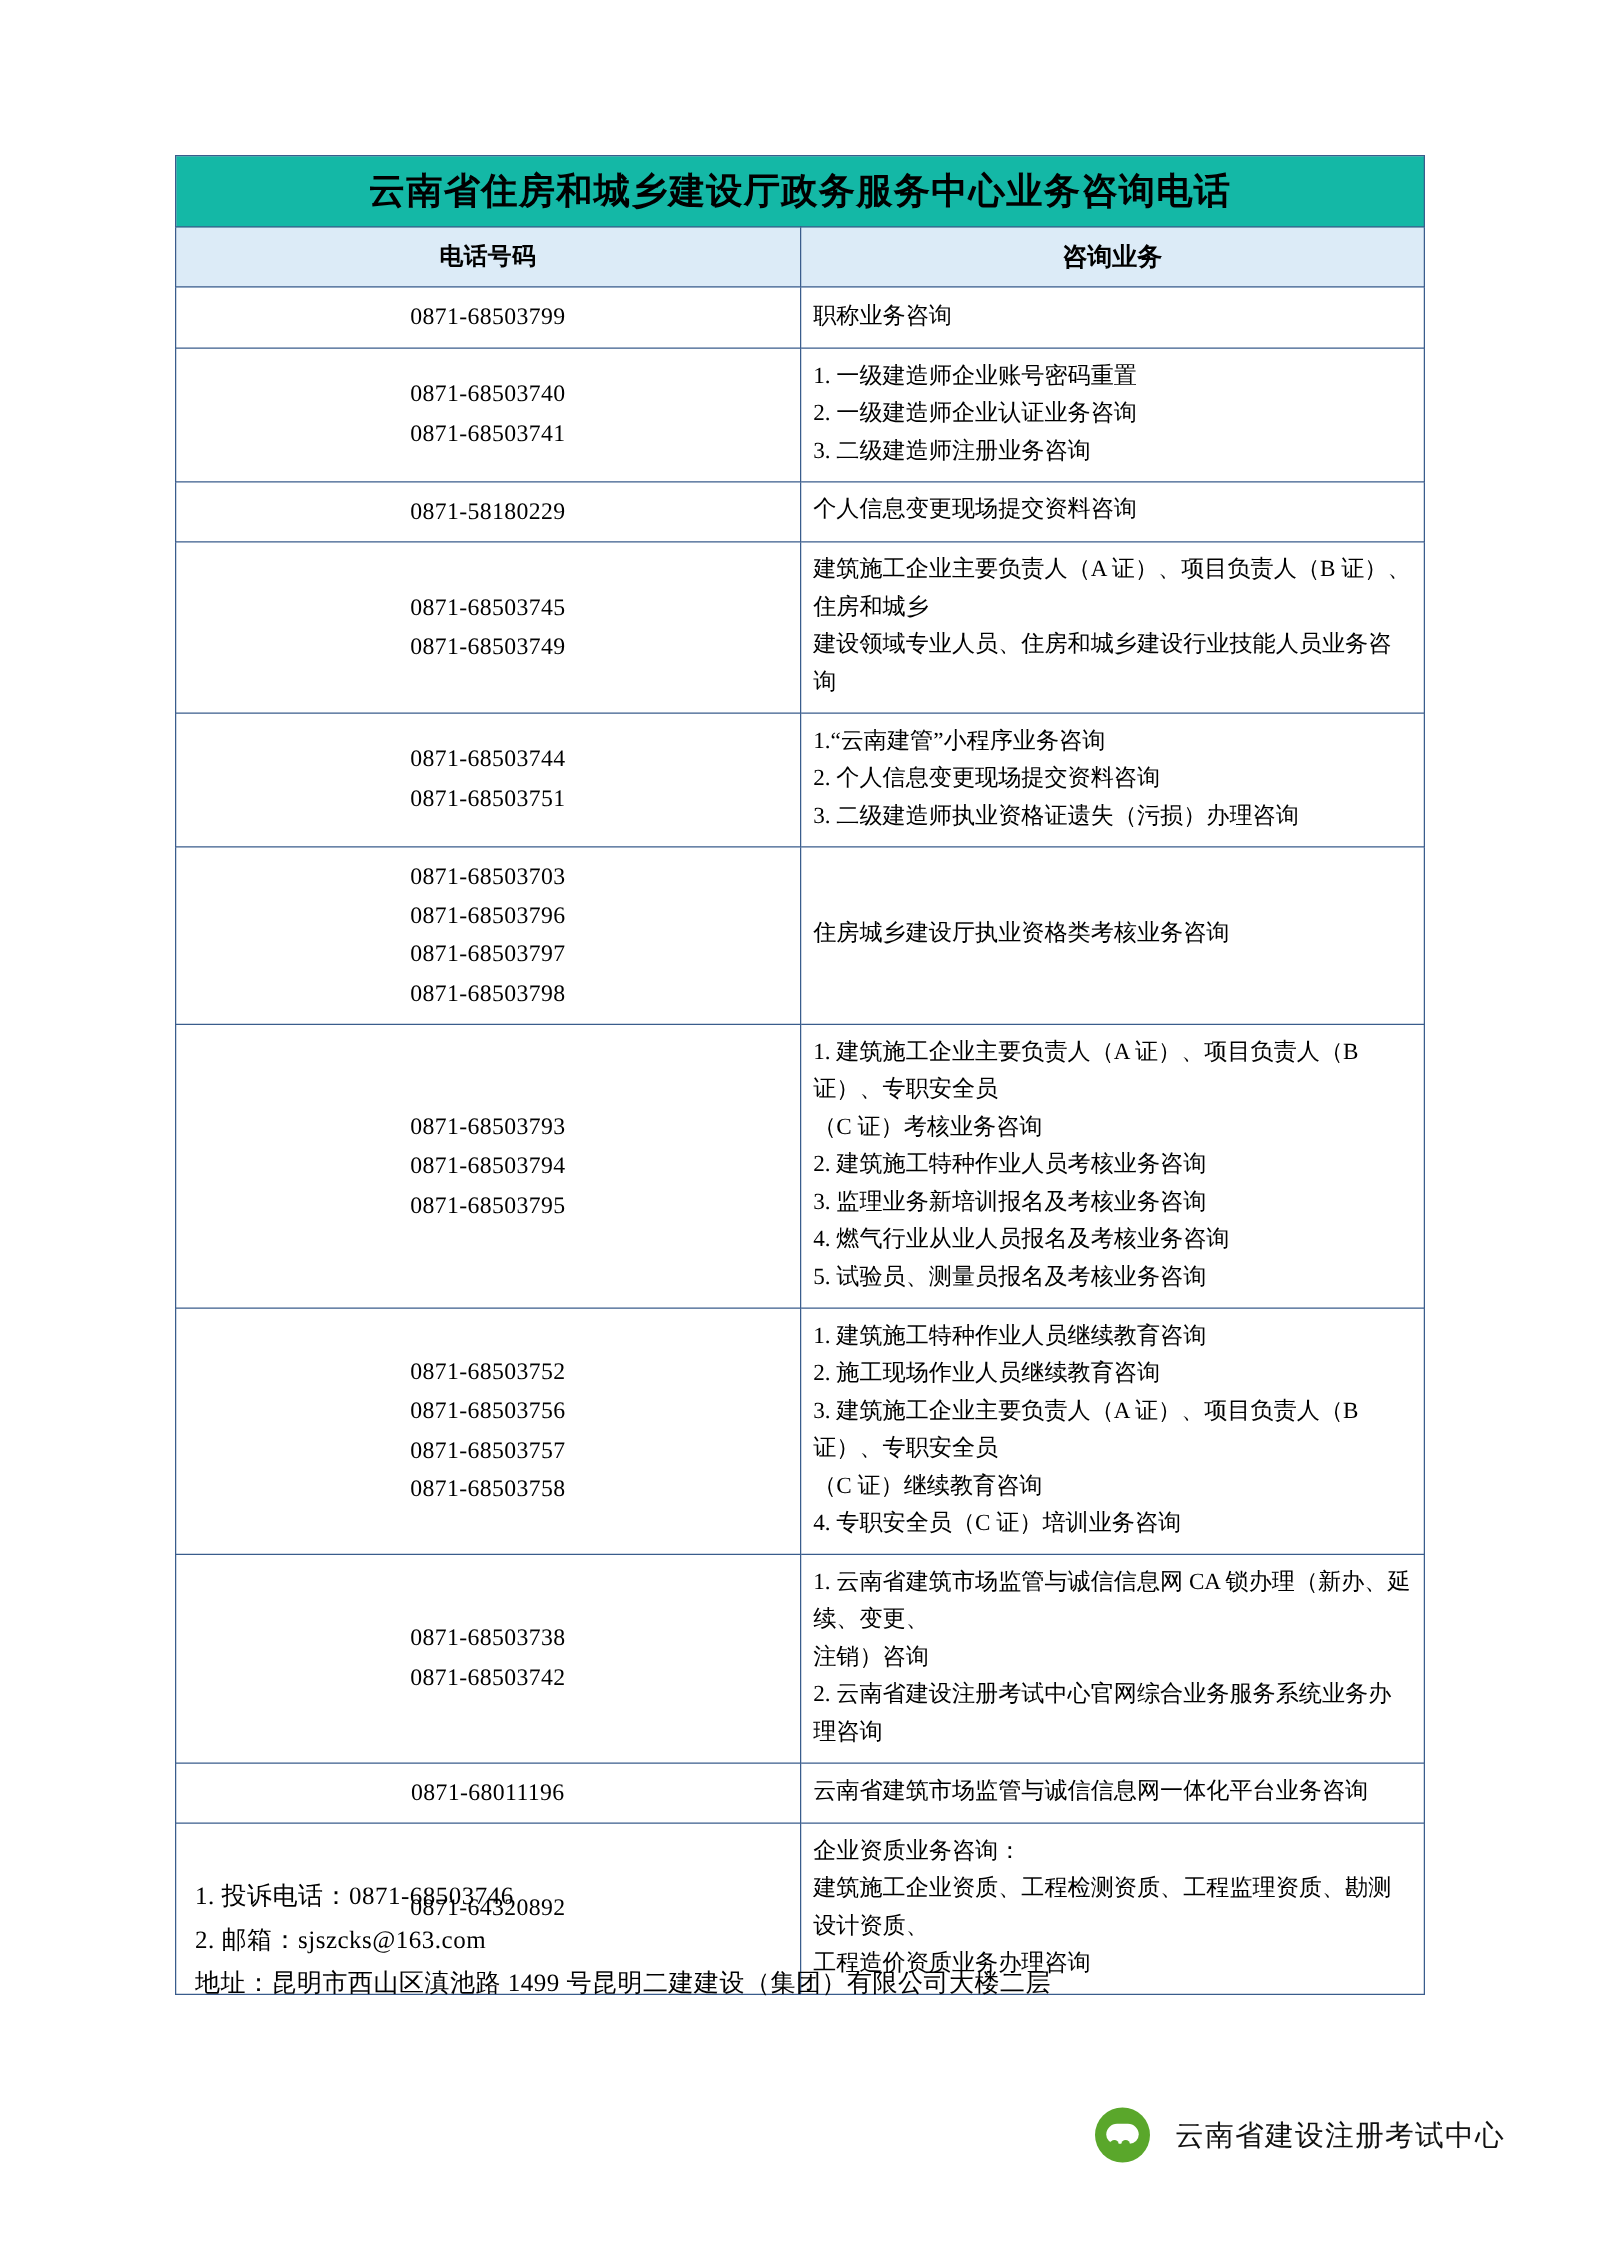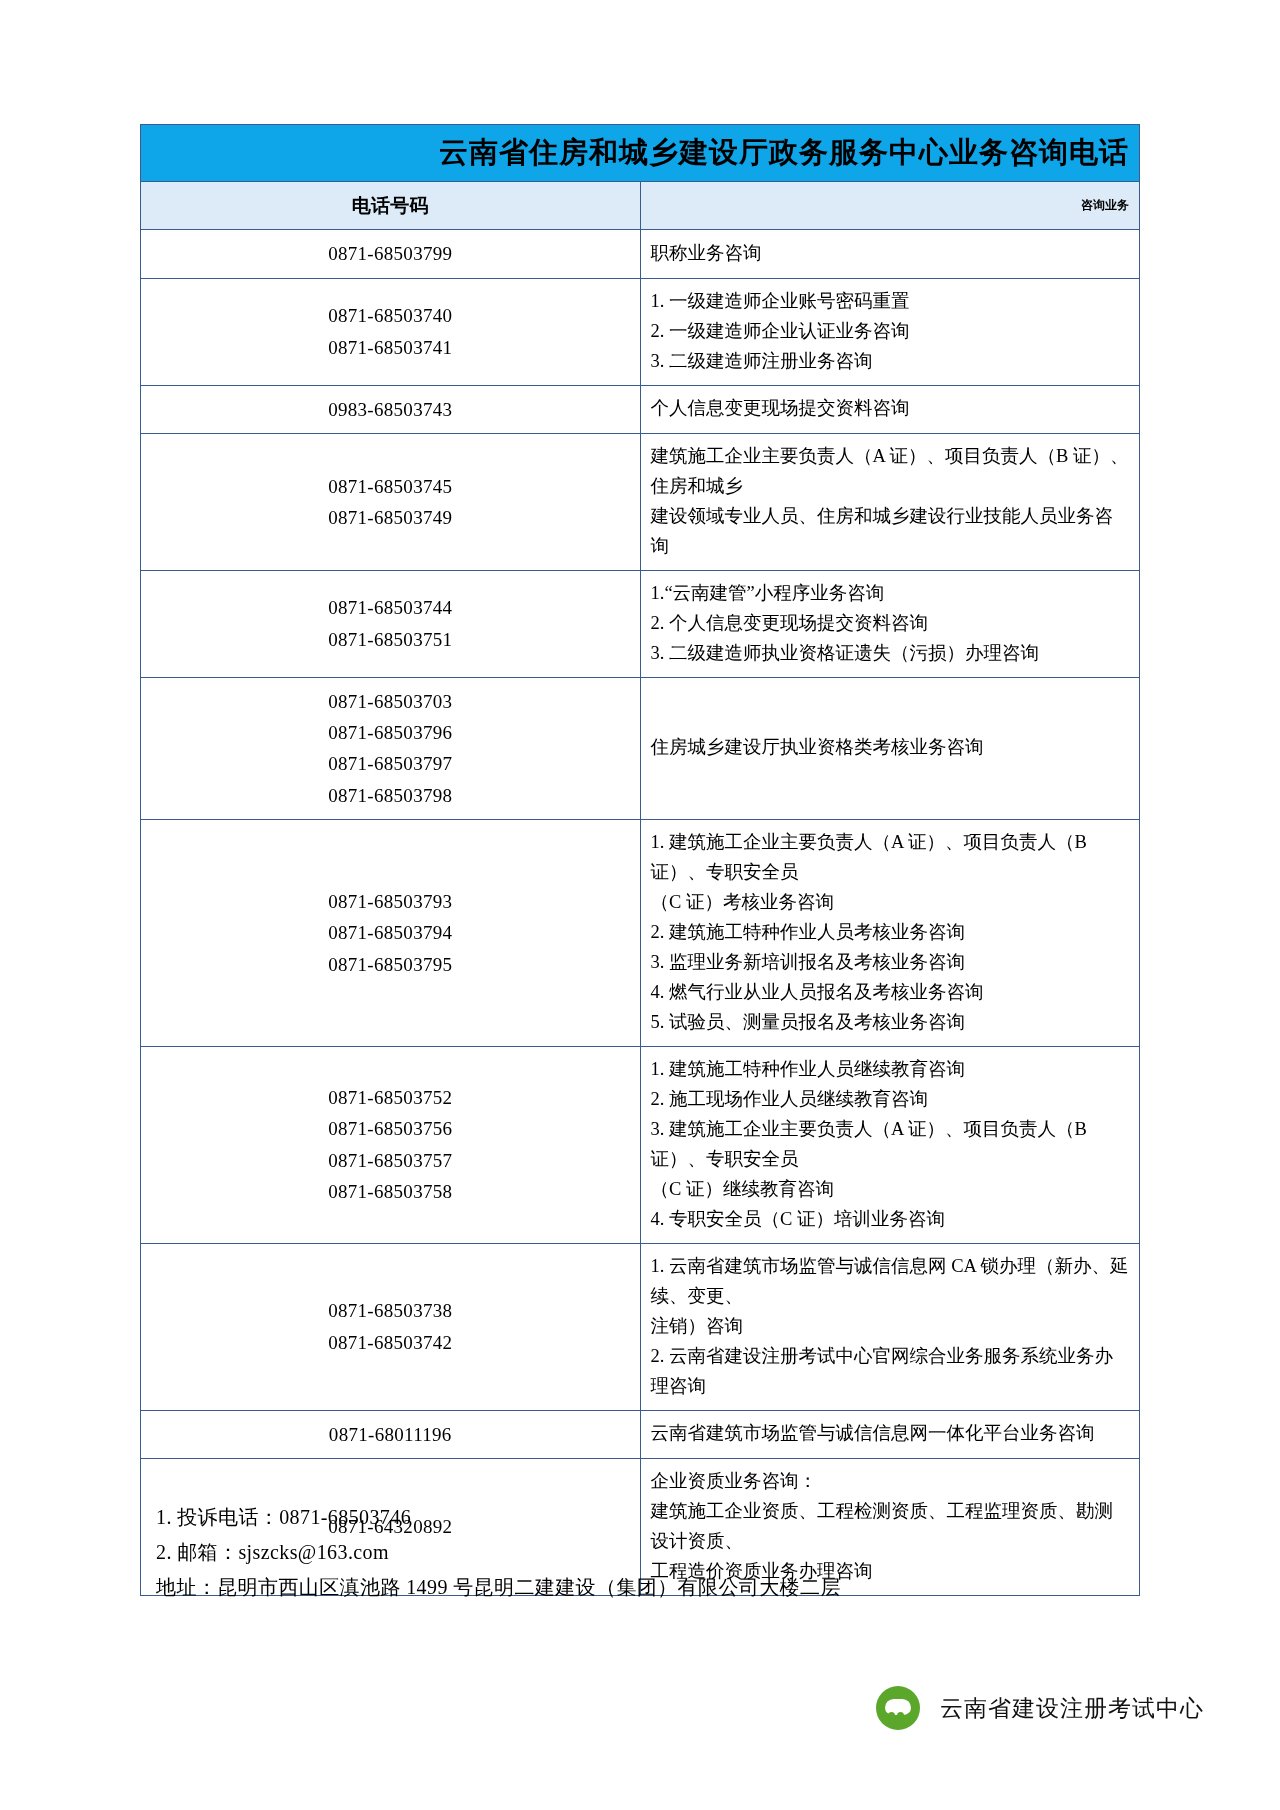--- a/index.html
+++ b/index.html
@@ -28,32 +28,32 @@
     width: 1000px;
     border-collapse: collapse;
     table-layout: fixed;
   }
   .doc-table td, .doc-table th {
     border: 1px solid #3a5c8c;
     vertical-align: middle;
     padding: 8px 10px;
   }
   .title-cell {
-    background: #0ea5e9;
-    text-align: right;
+    background: #14b8a6;
+    text-align: center;
     font-size: 29px;
     font-weight: bold;
     letter-spacing: 1px;
     padding: 14px 6px 14px 6px;
     color: #000;
   }
   .head-cell {
     background: #dcebf7;
-    text-align: right;
-    font-size: 12px;
+    text-align: center;
+    font-size: 20px;
     font-weight: bold;
     padding: 10px 6px;
     font-family: Liberation Mono, monospace;
   }
   .phone-cell {
     width: 225px;
     text-align: center;
     font-size: 19px;
     line-height: 1.65;
     letter-spacing: 0.3px;
@@ -142,21 +142,21 @@
         <td class="biz-cell">职称业务咨询</td>
       </tr>
       <tr>
         <td class="phone-cell">0871-68503740
 0871-68503741</td>
         <td class="biz-cell">1. 一级建造师企业账号密码重置
 2. 一级建造师企业认证业务咨询
 3. 二级建造师注册业务咨询</td>
       </tr>
       <tr>
-        <td class="phone-cell">0983-68503743</td>
+        <td class="phone-cell">0871-58180229</td>
         <td class="biz-cell">个人信息变更现场提交资料咨询</td>
       </tr>
       <tr>
         <td class="phone-cell">0871-68503745
 0871-68503749</td>
         <td class="biz-cell">建筑施工企业主要负责人（A 证）、项目负责人（B 证）、住房和城乡
 建设领域专业人员、住房和城乡建设行业技能人员业务咨询</td>
       </tr>
       <tr>
         <td class="phone-cell">0871-68503744

